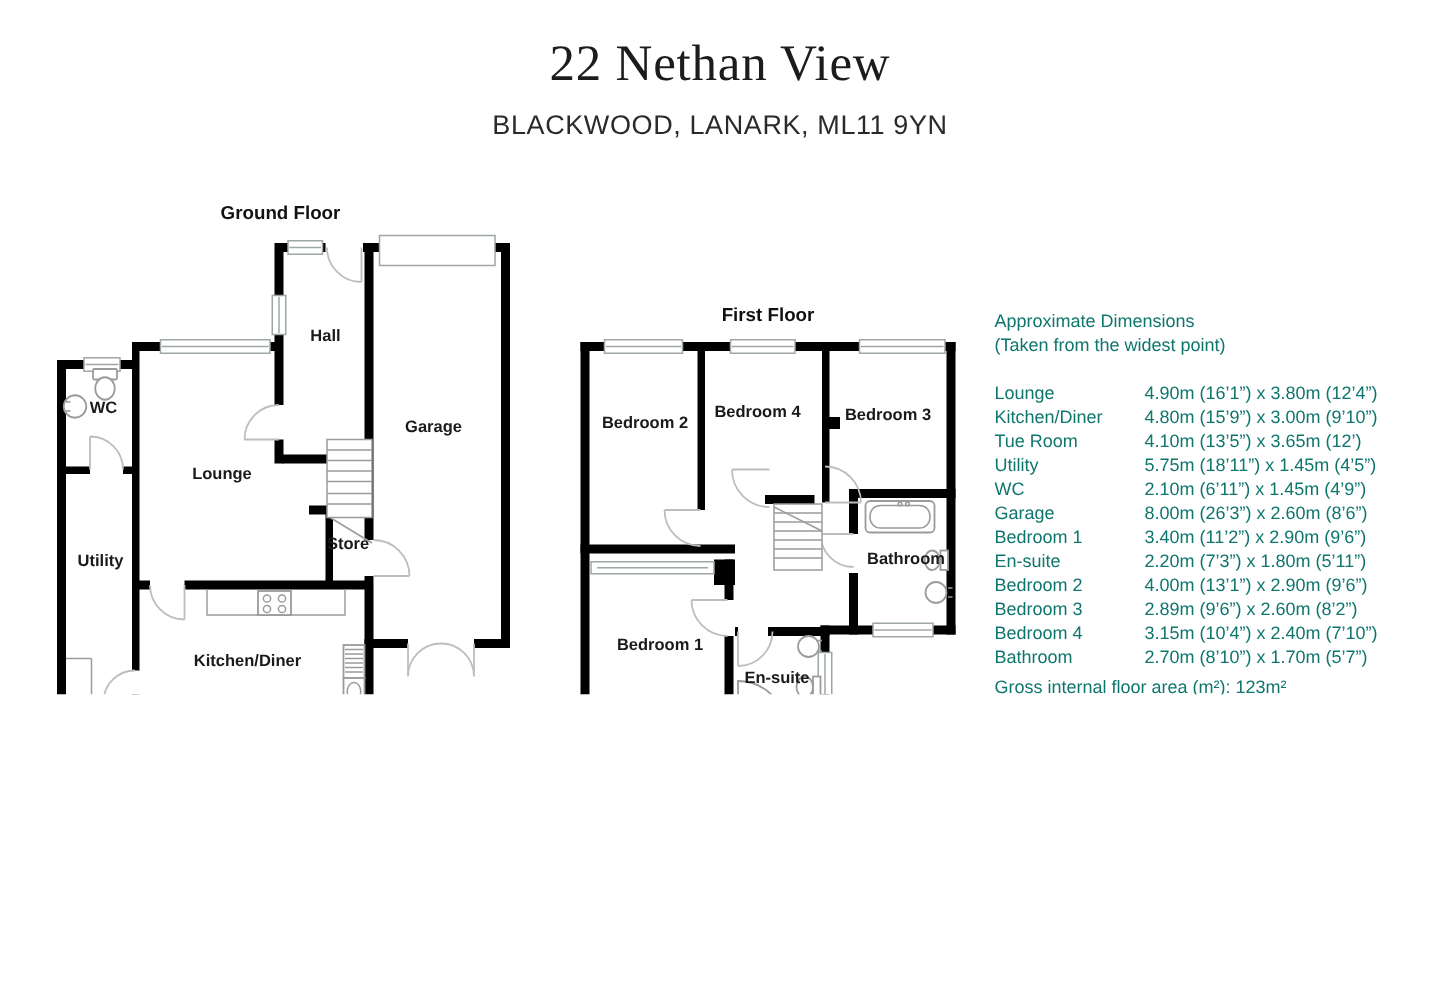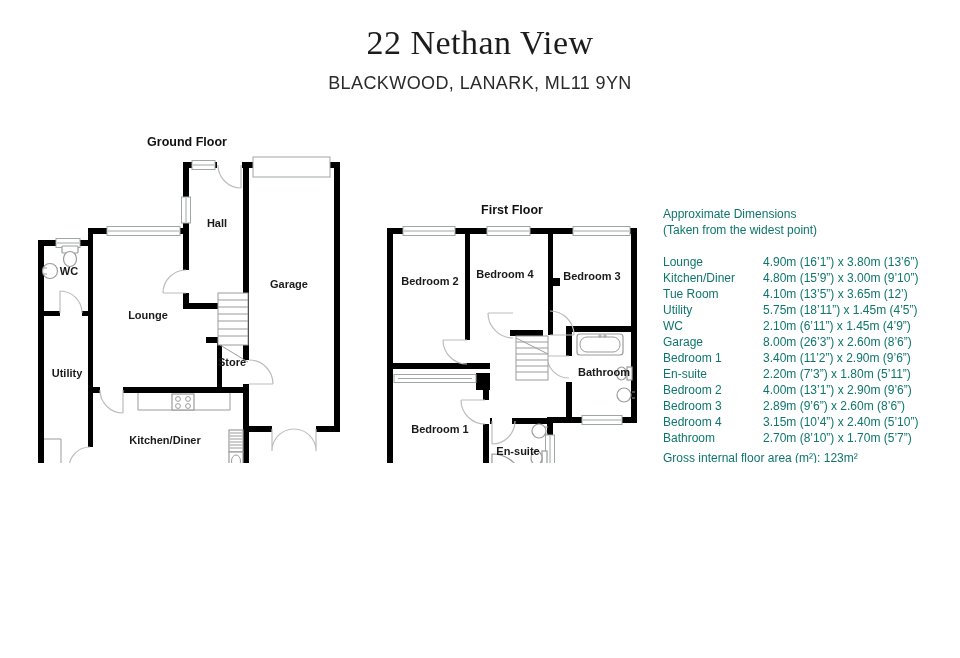--- a/index.html
+++ b/index.html
@@ -244,21 +244,21 @@
   </svg>
 
   <div class="dims">
     <div class="dims-head">
       <div>Approximate Dimensions</div>
       <div>(Taken from the widest point)</div>
     </div>
     <div>
       <div class="dim-row">
           <span class="dim-room">Lounge</span>
-          <span class="dim-size">4.90m (16’1”) x 3.80m (13’6”)</span>
+          <span class="dim-size">4.90m (16’1”) x 3.80m (12’4”)</span>
         </div>
       <div class="dim-row">
           <span class="dim-room">Kitchen/Diner</span>
           <span class="dim-size">4.80m (15’9”) x 3.00m (9’10”)</span>
         </div>
       <div class="dim-row">
           <span class="dim-room">Tue Room</span>
           <span class="dim-size">4.10m (13’5”) x 3.65m (12’)</span>
         </div>
       <div class="dim-row">
@@ -280,25 +280,25 @@
       <div class="dim-row">
           <span class="dim-room">En-suite</span>
           <span class="dim-size">2.20m (7’3”) x 1.80m (5’11”)</span>
         </div>
       <div class="dim-row">
           <span class="dim-room">Bedroom 2</span>
           <span class="dim-size">4.00m (13’1”) x 2.90m (9’6”)</span>
         </div>
       <div class="dim-row">
           <span class="dim-room">Bedroom 3</span>
-          <span class="dim-size">2.89m (9’6”) x 2.60m (8’6”)</span>
+          <span class="dim-size">2.89m (9’6”) x 2.60m (8’2”)</span>
         </div>
       <div class="dim-row">
           <span class="dim-room">Bedroom 4</span>
-          <span class="dim-size">3.15m (10’4”) x 2.40m (5’10”)</span>
+          <span class="dim-size">3.15m (10’4”) x 2.40m (7’10”)</span>
         </div>
       <div class="dim-row">
           <span class="dim-room">Bathroom</span>
           <span class="dim-size">2.70m (8’10”) x 1.70m (5’7”)</span>
         </div>
     </div>
     <div class="dims-foot">
       <div>Gross internal floor area (m²): 123m²</div>
       <div>EPC Diner: D</div>
     </div>

